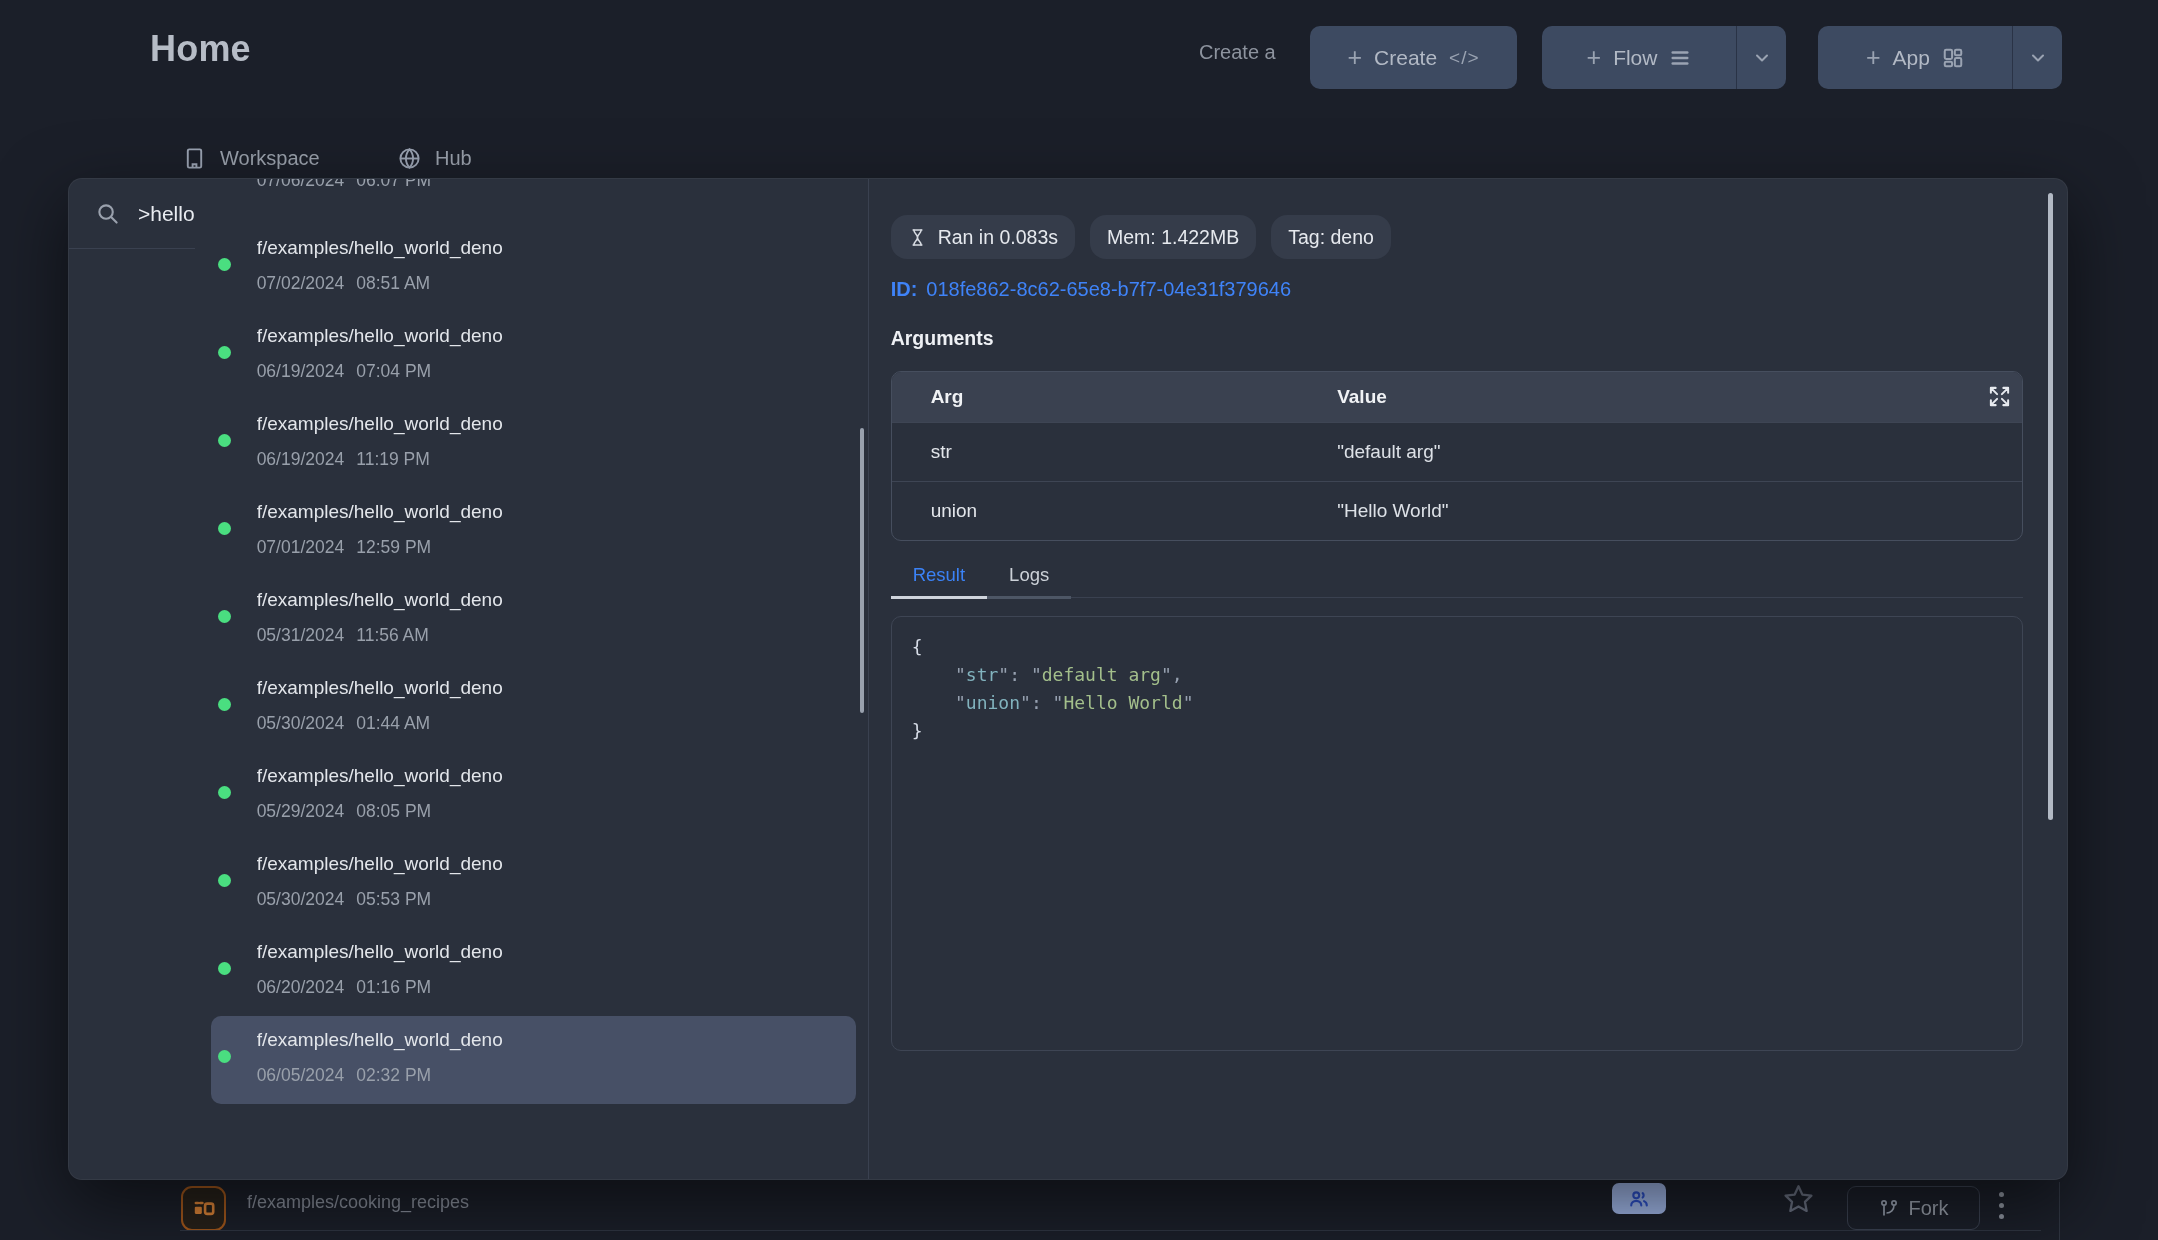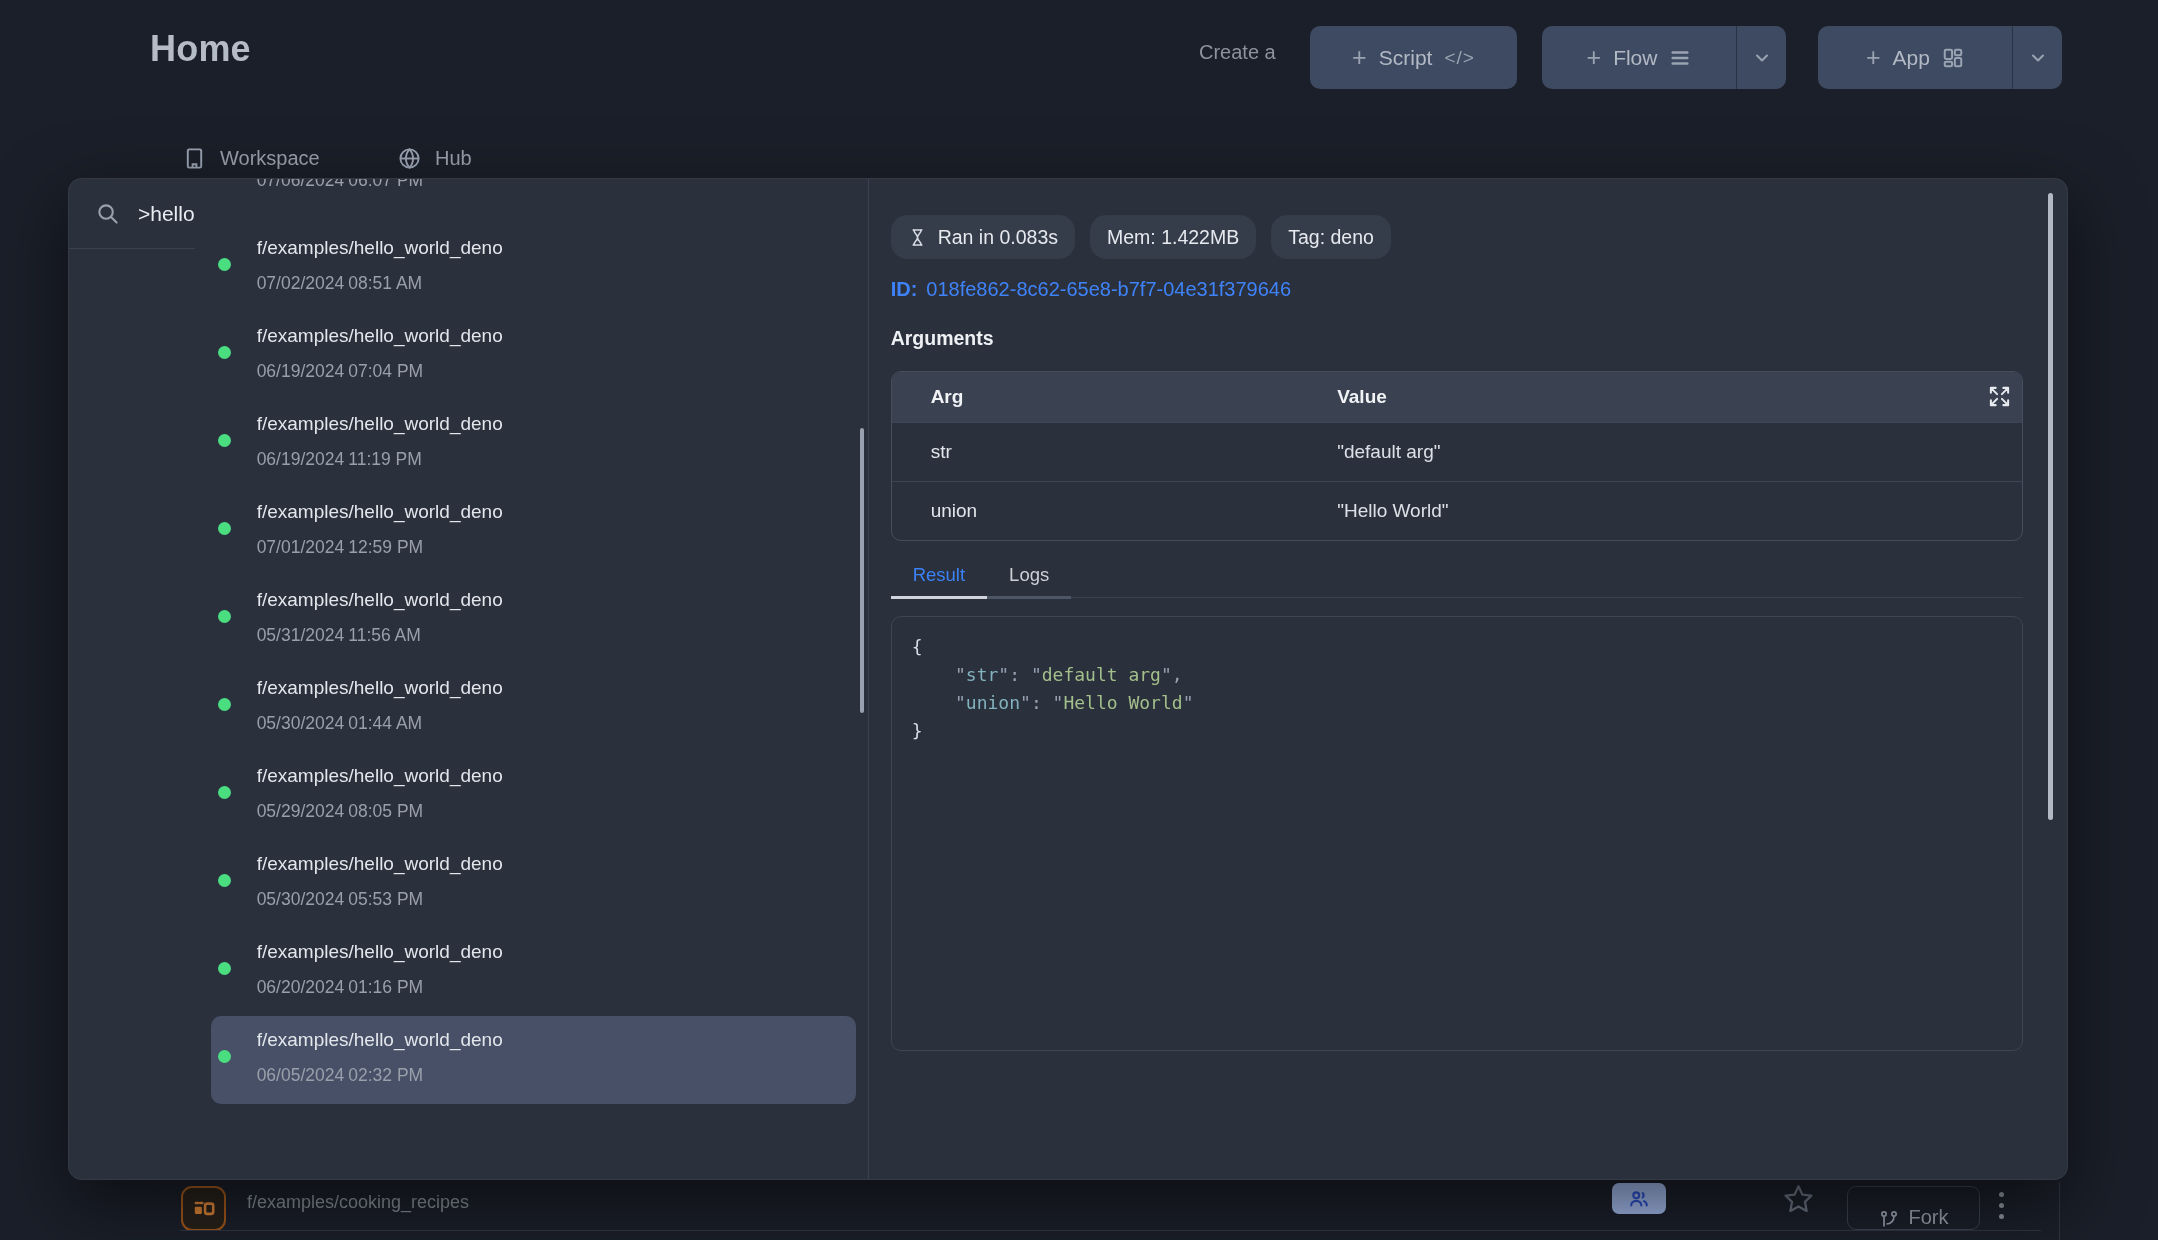--- a/index.html
+++ b/index.html
@@ -26,21 +26,21 @@
   .ws-tab{top:147px;display:flex;gap:14px;font-size:20px;color:#99a0ab;}
 
   
   .app-icon{left:181px;top:1186px;width:45px;height:45px;border:2px solid #a1571c;border-radius:11px;
             background:#27211a;display:flex;align-items:center;justify-content:center;}
   .bg-path{left:247px;top:1192px;font-size:18px;color:#848a96;}
   .users-badge{left:1612px;top:1183px;width:54px;height:31px;border-radius:7px;background:#9db3e3;
                display:flex;align-items:center;justify-content:center;color:#2d50c7;}
   .star-wrap{left:1783px;top:1183px;color:#697080;}
   .fork-btn{left:1847px;top:1186px;width:133px;height:44px;border:1px solid #3a4150;border-radius:9px;
-            display:flex;align-items:flex-end;justify-content:center;gap:10px;color:#969da8;font-size:20px;cursor:pointer;}
+            display:flex;align-items:center;justify-content:center;gap:10px;color:#969da8;font-size:20px;cursor:pointer;}
   .kebab{left:1999px;top:1192px;display:flex;flex-direction:column;gap:6px;cursor:pointer;}
   .kebab i{width:5px;height:5px;border-radius:50%;background:#8d939e;}
   .bottom-divider{left:180px;top:1230px;width:1861px;height:1px;background:var(--line-soft);}
   .bottom-vline{left:2059px;top:1182px;width:1px;height:58px;background:var(--line-soft);}
 
   
   .modal{left:68px;top:178px;width:2000px;height:1002px;background:var(--modal-bg);border-radius:14px;
          border:1px solid rgba(255,255,255,.05);box-shadow:0 24px 70px rgba(0,0,0,.55);z-index:10;overflow:hidden;
          display:flex;flex-direction:row;}
   .search-row{height:70px;flex:none;display:flex;align-items:center;padding-left:27px;border-bottom:1px solid var(--line);}
@@ -51,21 +51,21 @@
   
   .list-pane{width:674px;flex:none;border-right:1px solid var(--line);position:relative;overflow:hidden;}
   .partial-item{height:45px;position:relative;overflow:hidden;}
   .run-item{height:88px;position:relative;cursor:pointer;}
   .sel-bg{position:absolute;left:16px;right:12px;top:0;bottom:0;background:var(--sel-bg);border-radius:10px;}
   .run-item .dot{position:absolute;left:23px;top:34px;width:13px;height:13px;border-radius:50%;background:var(--green);}
   .run-item .title{position:absolute;left:62px;top:13px;font-size:19px;color:#e3e6eb;}
   .run-meta{font-size:17.5px;color:#99a0ab;}
   .run-item .run-meta{position:absolute;left:62px;top:49px;}
   .partial-item .run-meta{position:absolute;left:62px;top:-9px;}
-  .run-meta .time{margin-left:4px;}
+  .run-meta .time{margin-left:12px;}
   .list-scrollbar{left:665px;top:249px;width:4px;height:285px;border-radius:2px;background:#99a1ae;}
 
   
   .detail-pane{flex:1;position:relative;padding:36px 44px 0 22px;min-width:0;}
   .badges{display:flex;gap:15px;}
   .badge{height:44px;display:inline-flex;align-items:center;gap:11px;padding:0 17px;background:var(--badge-bg);
          border-radius:16px;font-size:19.5px;color:#e6e9ee;}
   .badge .icon{color:#d6dae1;}
   .id-row{margin-top:19px;font-size:20px;color:var(--blue);}
   .id-row .id-label{font-weight:700;margin-right:9px;}
@@ -93,21 +93,21 @@
 </style>
 </head>
 <body>
 
 <div class="abs page-title">Home</div>
 <div class="abs create-label">Create a</div>
 
 <div class="abs top-btn" style="left:1310px;width:207px;">
   <span class="seg" style="width:100%;">
     <span class="plus">+</span>
-    <span>Script</span>
+    <span>Create</span>
     <span class="code-glyph">&lt;/&gt;</span>
   </span>
 </div>
 
 <div class="abs top-btn" style="left:1542px;width:244px;">
   <span class="seg" style="flex:1;">
     <span class="plus">+</span>
     <span>Flow</span>
     <span class="icon">
       <svg width="22" height="22" viewBox="0 0 24 24" fill="none" stroke="currentColor" stroke-width="2.6" stroke-linecap="round">

